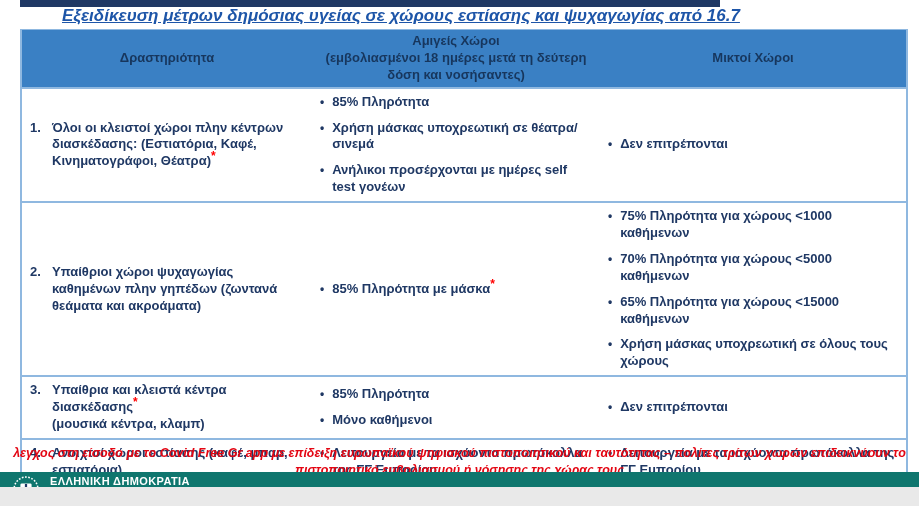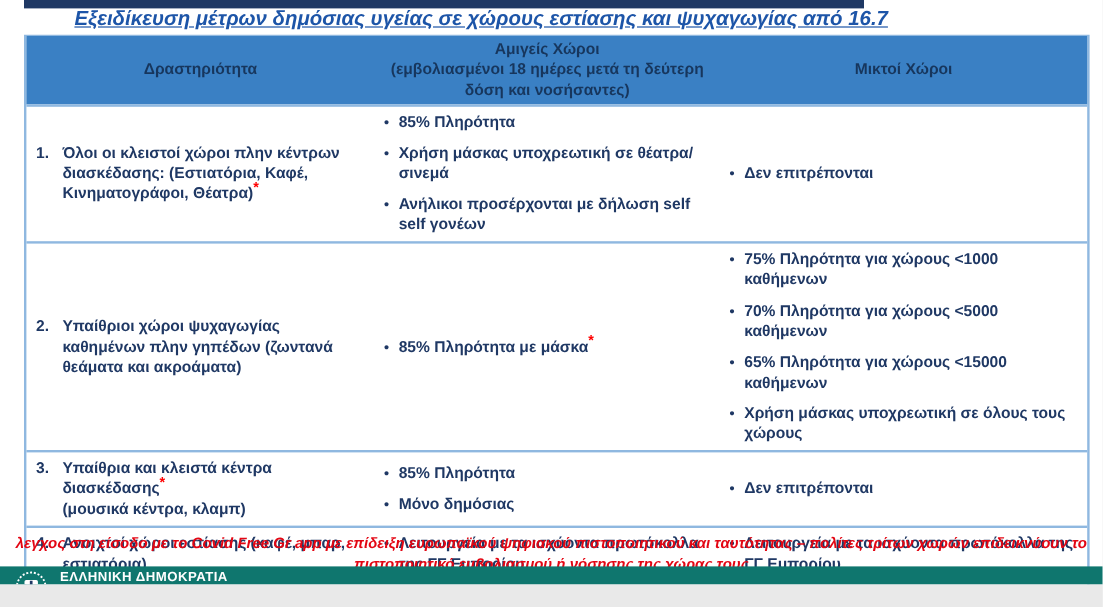--- a/index.html
+++ b/index.html
@@ -79,21 +79,21 @@
               <li>
                 <span class="blt">•</span>
                 <span class="btx">85% Πληρότητα</span>
               </li>
               <li>
                 <span class="blt">•</span>
                 <span class="btx">Χρήση μάσκας υποχρεωτική σε θέατρα/σινεμά</span>
               </li>
               <li>
                 <span class="blt">•</span>
-                <span class="btx">Ανήλικοι προσέρχονται με δήλωση self self γονέων</span>
+                <span class="btx">Ανήλικοι προσέρχονται με ημέρες self test γονέων</span>
               </li>
             </ul>
           </div>
           <div class="cell">
             <ul class="blist">
               <li>
                 <span class="blt">•</span>
                 <span class="btx">Δεν επιτρέπονται</span>
               </li>
             </ul>
@@ -144,21 +144,21 @@
             </div>
           </div>
           <div class="cell">
             <ul class="blist">
               <li>
                 <span class="blt">•</span>
                 <span class="btx">85% Πληρότητα</span>
               </li>
               <li>
                 <span class="blt">•</span>
-                <span class="btx">Μόνο δημόσιας</span>
+                <span class="btx">Μόνο καθήμενοι</span>
               </li>
             </ul>
           </div>
           <div class="cell">
             <ul class="blist">
               <li>
                 <span class="blt">•</span>
                 <span class="btx">Δεν επιτρέπονται</span>
               </li>
             </ul>

